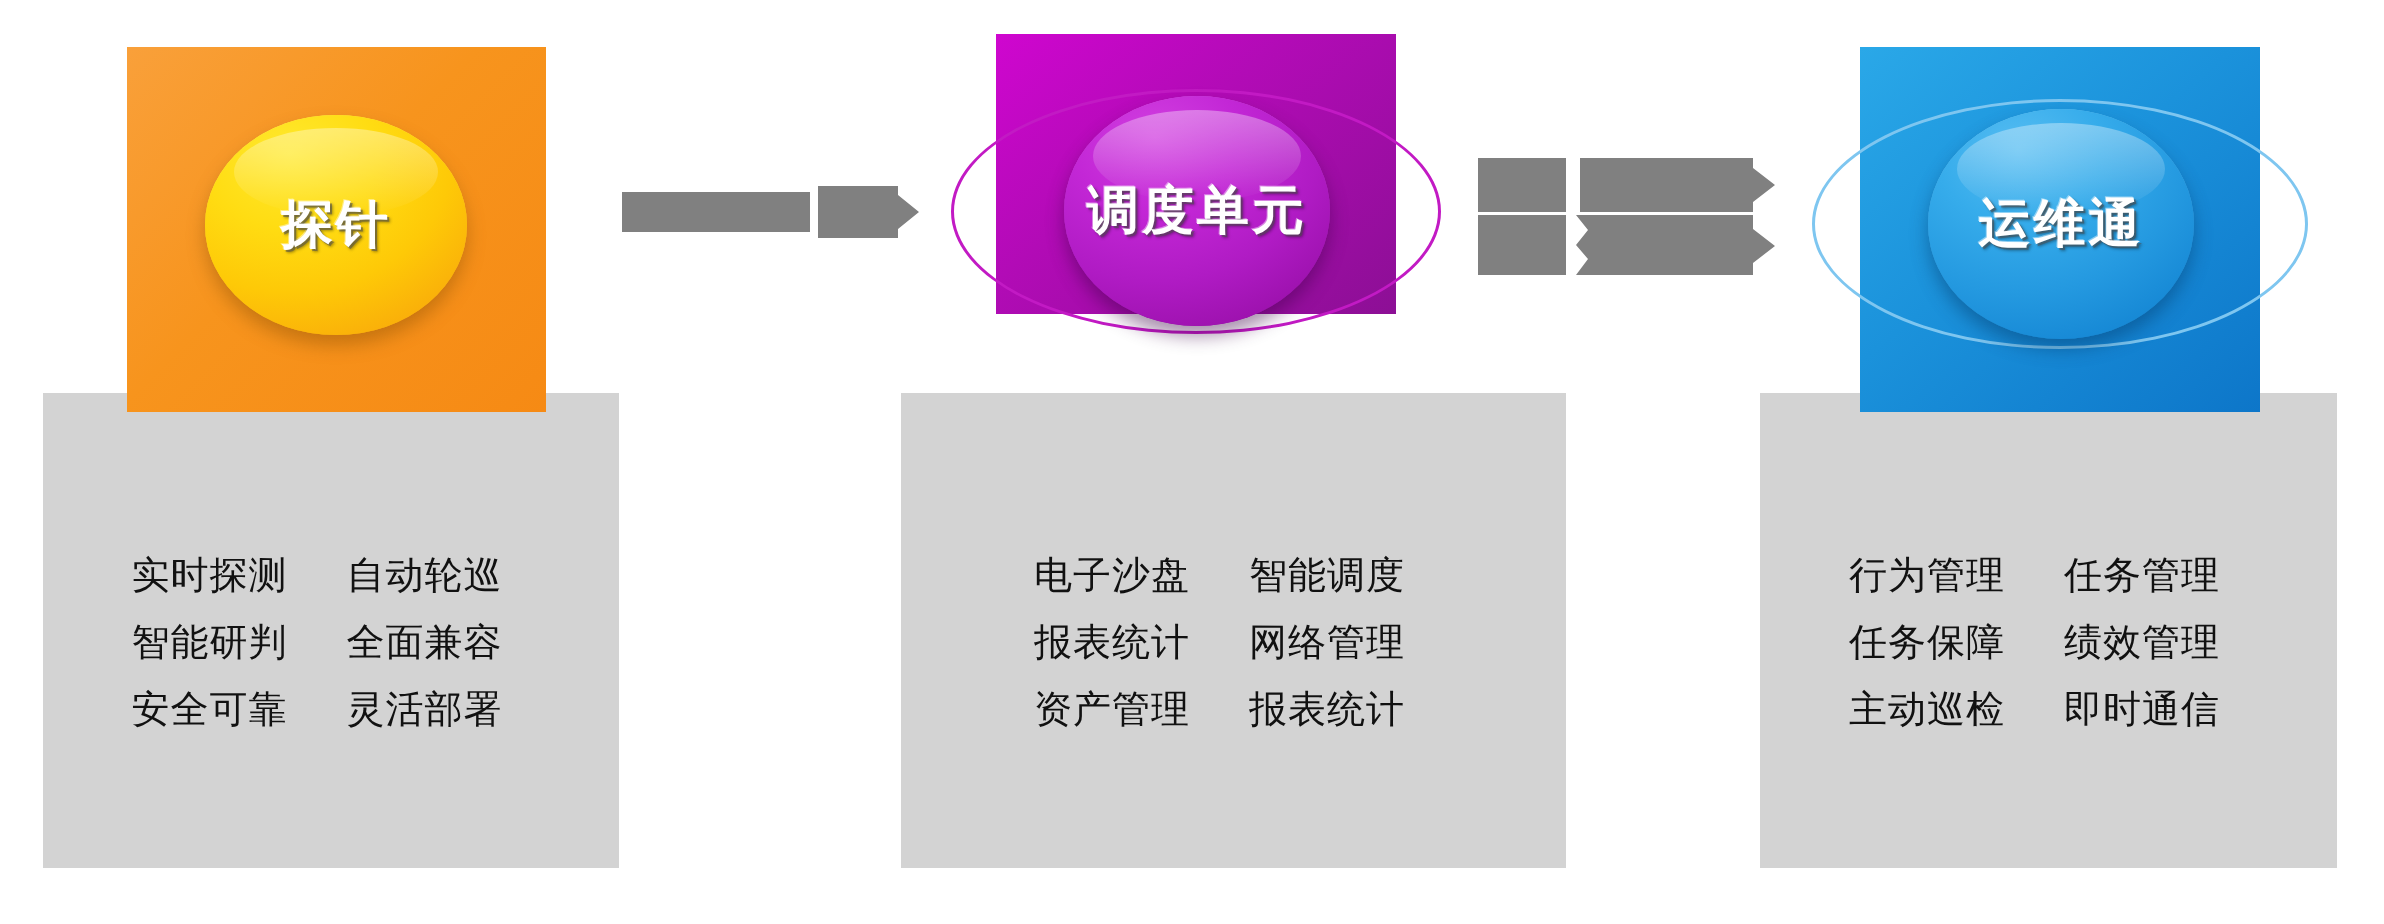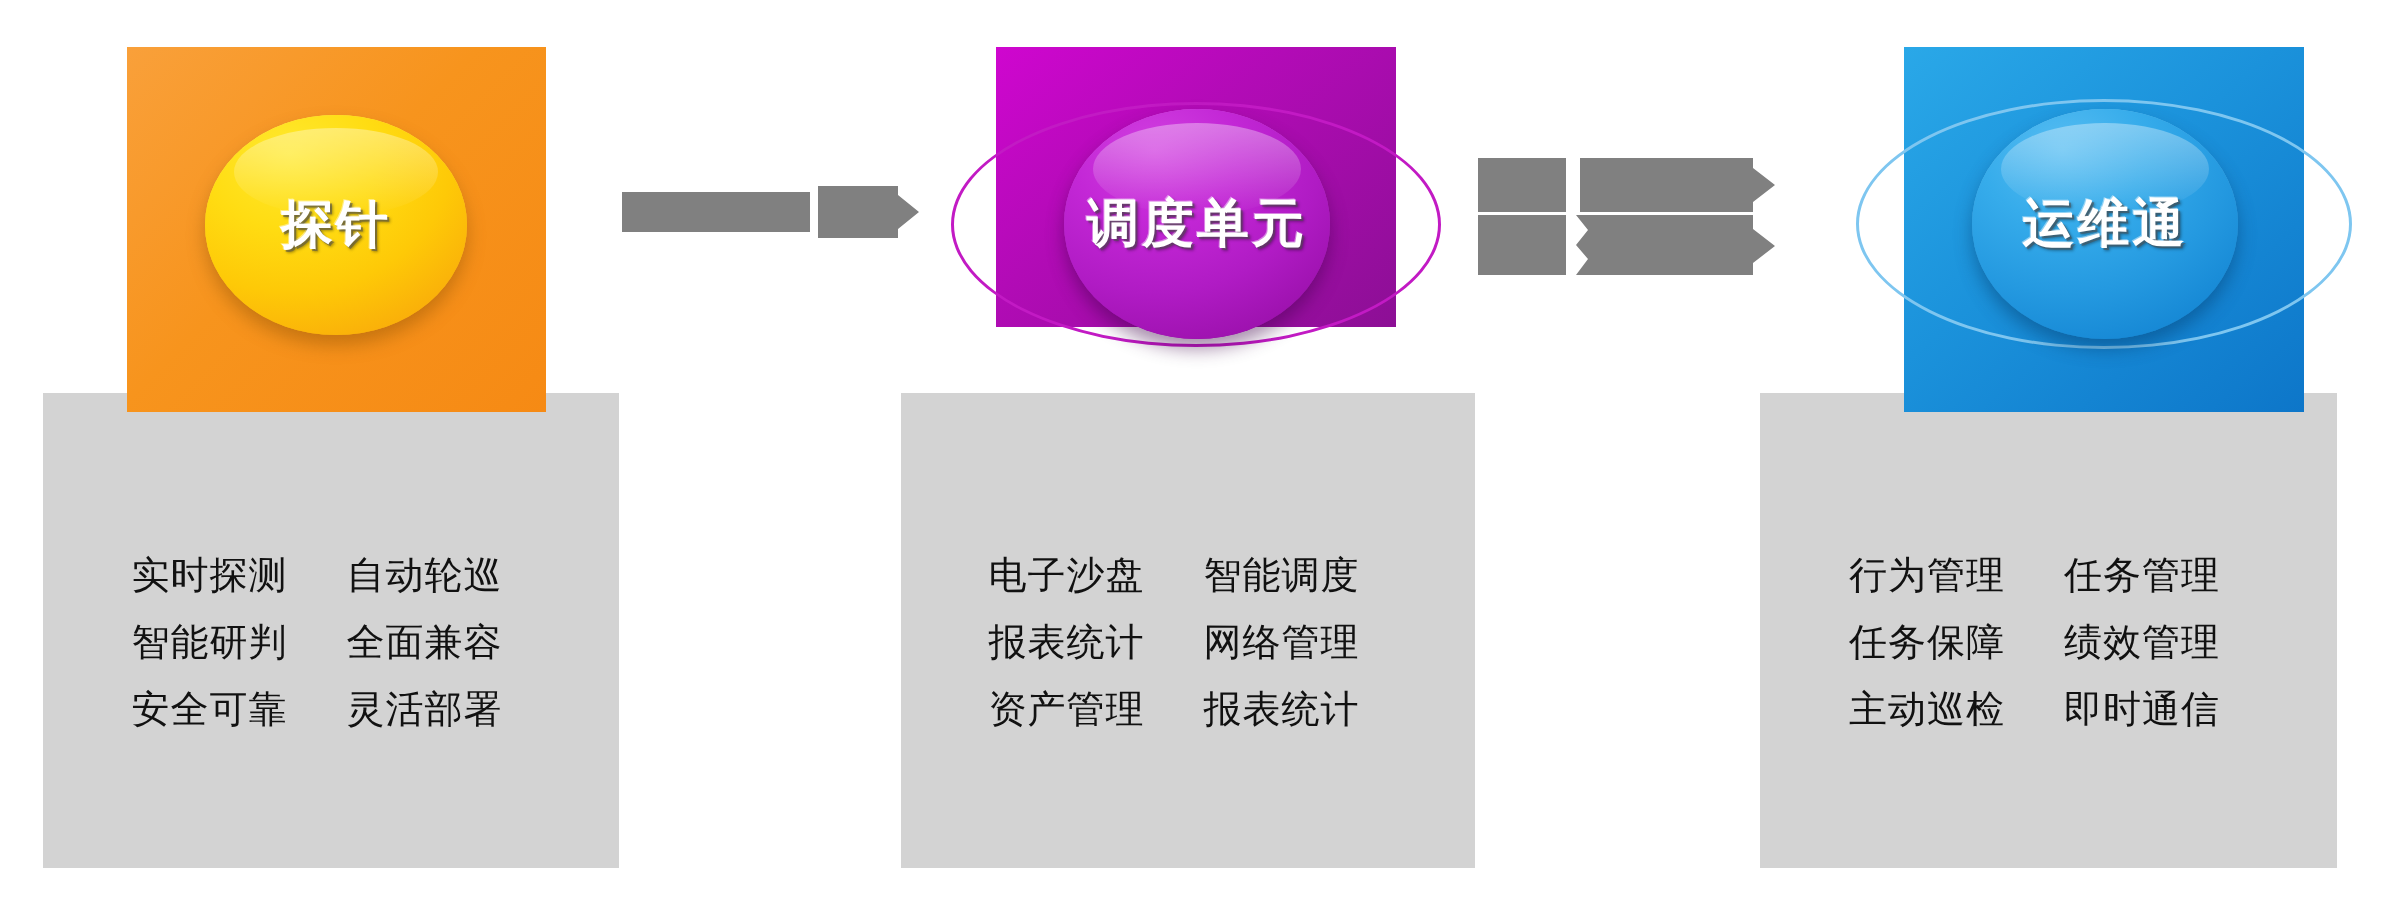--- a/index.html
+++ b/index.html
@@ -66,21 +66,20 @@
     overflow: visible;
   }
   .box-orange {
     background: linear-gradient(135deg, #f9a03a 0%, #f7941d 45%, #f68a14 100%);
   }
   .box-magenta {
     background: linear-gradient(140deg, #cf06cf 0%, #b20bb6 40%, #8c0f95 100%);
   }
   .box-blue {
     background: linear-gradient(140deg, #2aa8e8 0%, #1b92db 45%, #0d76c9 100%);
-    margin-left: 44px;
   }
 
   
   .ring {
     position: absolute;
     border-radius: 50%;
     box-sizing: border-box;
     pointer-events: none;
   }
   .ring-magenta { border: 3px solid #c21ac4; }
@@ -173,21 +172,21 @@
         <span class="feature-cell left">智能研判</span>
         <span class="feature-cell right">全面兼容</span>
       </div>
       <div class="feature-row">
         <span class="feature-cell left">安全可靠</span>
         <span class="feature-cell right">灵活部署</span>
       </div>
     </div>
   </div>
 
-  <div class="panel" style="left:901px; top:393px; width:574px; height:475px;">
+  <div class="panel" style="left:901px; top:393px; width:665px; height:475px;">
     <div class="panel-body">
       <div class="feature-row">
         <span class="feature-cell left">电子沙盘</span>
         <span class="feature-cell right">智能调度</span>
       </div>
       <div class="feature-row">
         <span class="feature-cell left">报表统计</span>
         <span class="feature-cell right">网络管理</span>
       </div>
       <div class="feature-row">
@@ -237,21 +236,21 @@
     </svg>
   </div>
 
   <div class="color-box box-orange" style="left:127px; top:47px; width:419px; height:365px;">
     <div class="badge badge-gold" style="left:78px; top:68px; width:262px; height:220px;">
       <span class="badge-inner badge-gold" style="box-shadow:none;"></span>
       <span class="badge-label">探针</span>
     </div>
   </div>
 
-  <div class="color-box box-magenta" style="left:996px; top:47px; width:400px; height:280px;padding-left:29px;">
+  <div class="color-box box-magenta" style="left:996px; top:34px; width:400px; height:280px;padding-left:29px;">
 
     <div class="ring ring-magenta" style="left:-45px; top:55px; width:490px; height:245px;"></div>
     <div class="badge badge-purple" style="left:68px; top:62px; width:266px; height:230px;">
       <span class="badge-inner badge-purple" style="box-shadow:none;"></span>
       <span class="badge-label">调度单元</span>
     </div>
   </div>
 
   <div class="color-box box-blue" style="left:1860px; top:47px; width:400px; height:365px;">
     <div class="ring ring-blue" style="left:-48px; top:52px; width:496px; height:250px;"></div>

